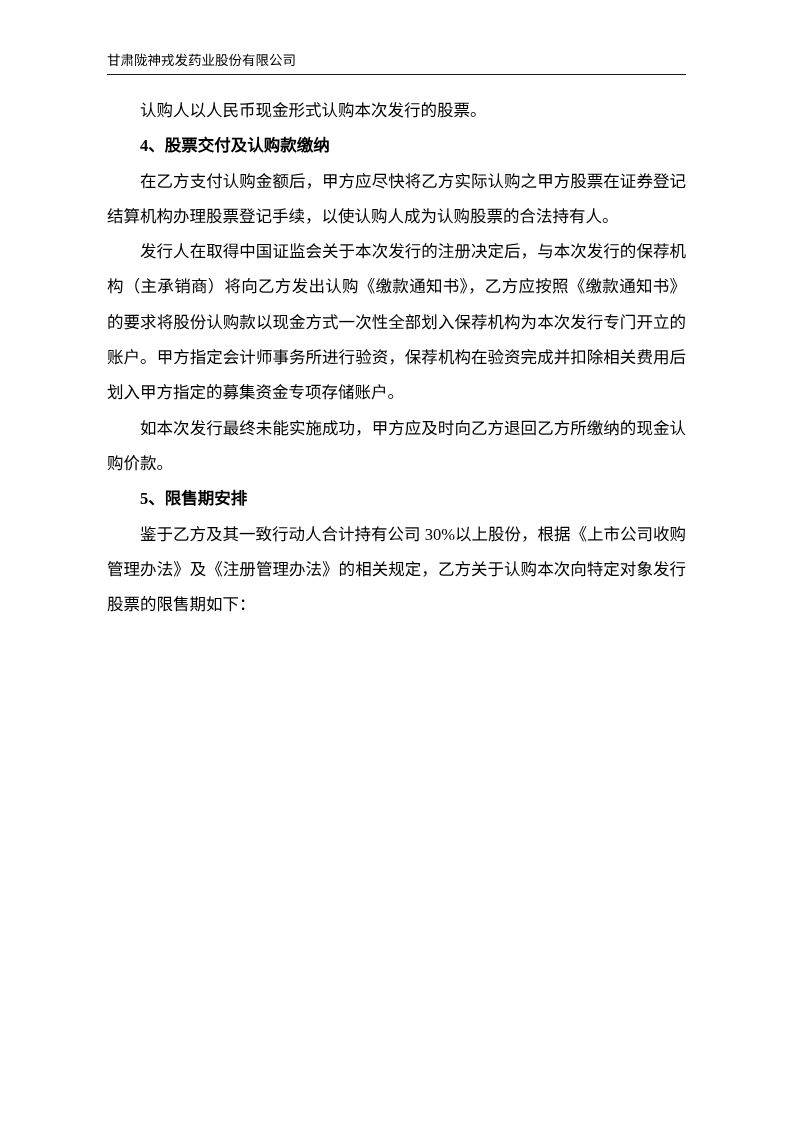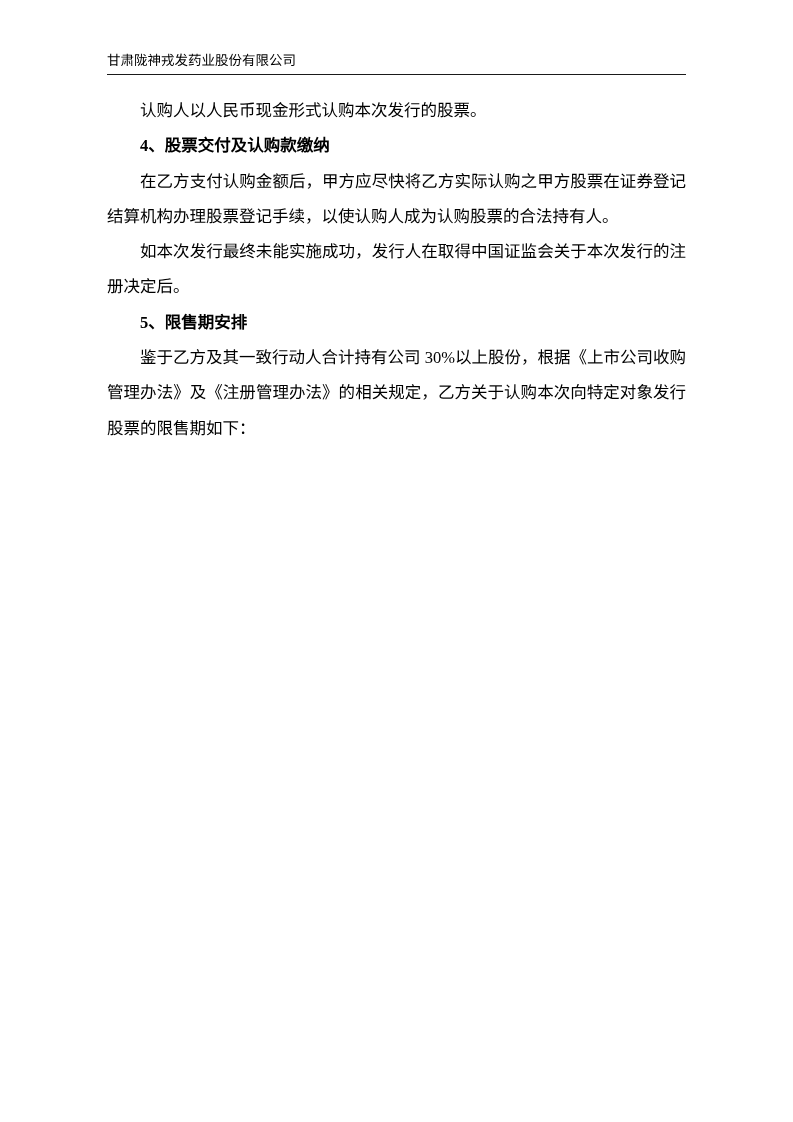--- a/index.html
+++ b/index.html
@@ -68,21 +68,22 @@
 
   <div class="doc-header">
     <span>甘肃陇神戎发药业股份有限公司</span>
   </div>
 
   <div class="doc-content" id="doc-content">
 
       <p>认购人以人民币现金形式认购本次发行的股票。</p>
       <h3>4、股票交付及认购款缴纳</h3>
       <p>在乙方支付认购金额后，甲方应尽快将乙方实际认购之甲方股票在证券登记结算机构办理股票登记手续，以使认购人成为认购股票的合法持有人。</p>
-      <p>如本次发行最终未能实施成功，发行人在取得中国证监会关于本次发行的注册决定后。</p>
+      <p>发行人在取得中国证监会关于本次发行的注册决定后，与本次发行的保荐机构（主承销商）将向乙方发出认购《缴款通知书》，乙方应按照《缴款通知书》的要求将股份认购款以现金方式一次性全部划入保荐机构为本次发行专门开立的账户。甲方指定会计师事务所进行验资，保荐机构在验资完成并扣除相关费用后划入甲方指定的募集资金专项存储账户。</p>
+      <p>如本次发行最终未能实施成功，甲方应及时向乙方退回乙方所缴纳的现金认购价款。</p>
       <h3>5、限售期安排</h3>
       <p>鉴于乙方及其一致行动人合计持有公司 30%以上股份，根据《上市公司收购管理办法》及《注册管理办法》的相关规定，乙方关于认购本次向特定对象发行股票的限售期如下：</p>
     </div>
 
   <div class="doc-footer">
     <span>29</span>
   </div>
 
 </div>
 

